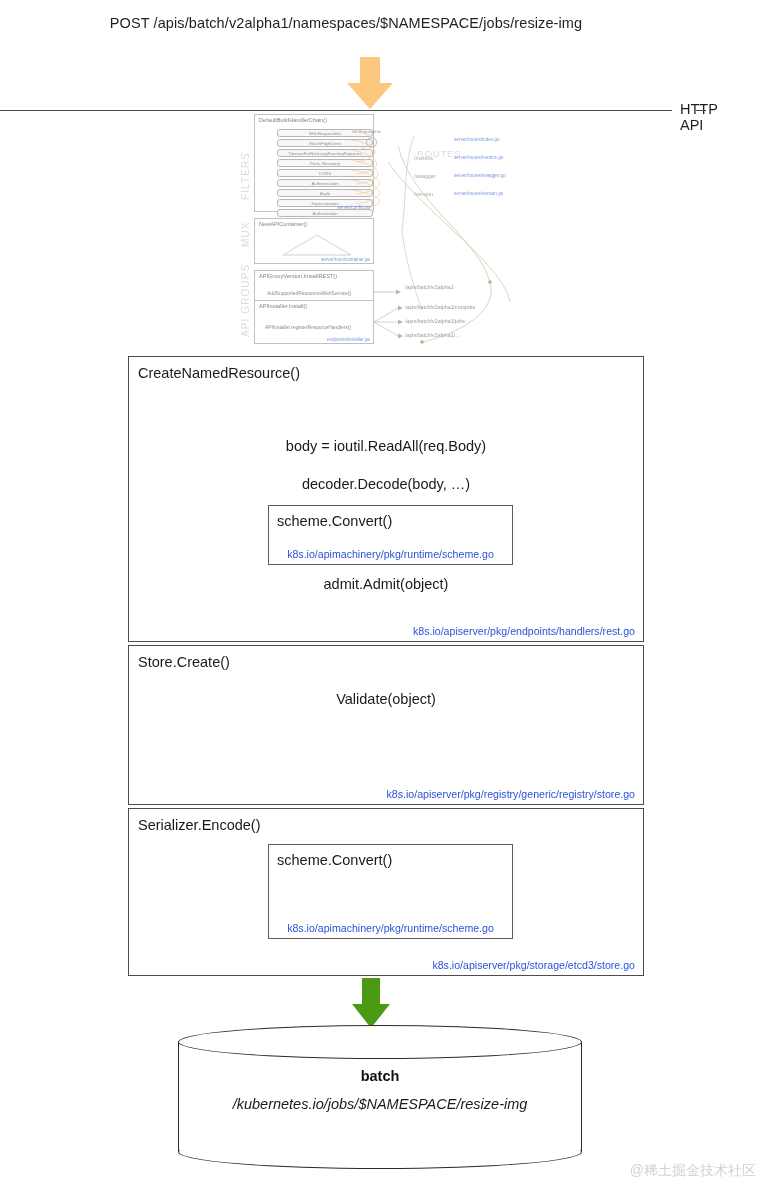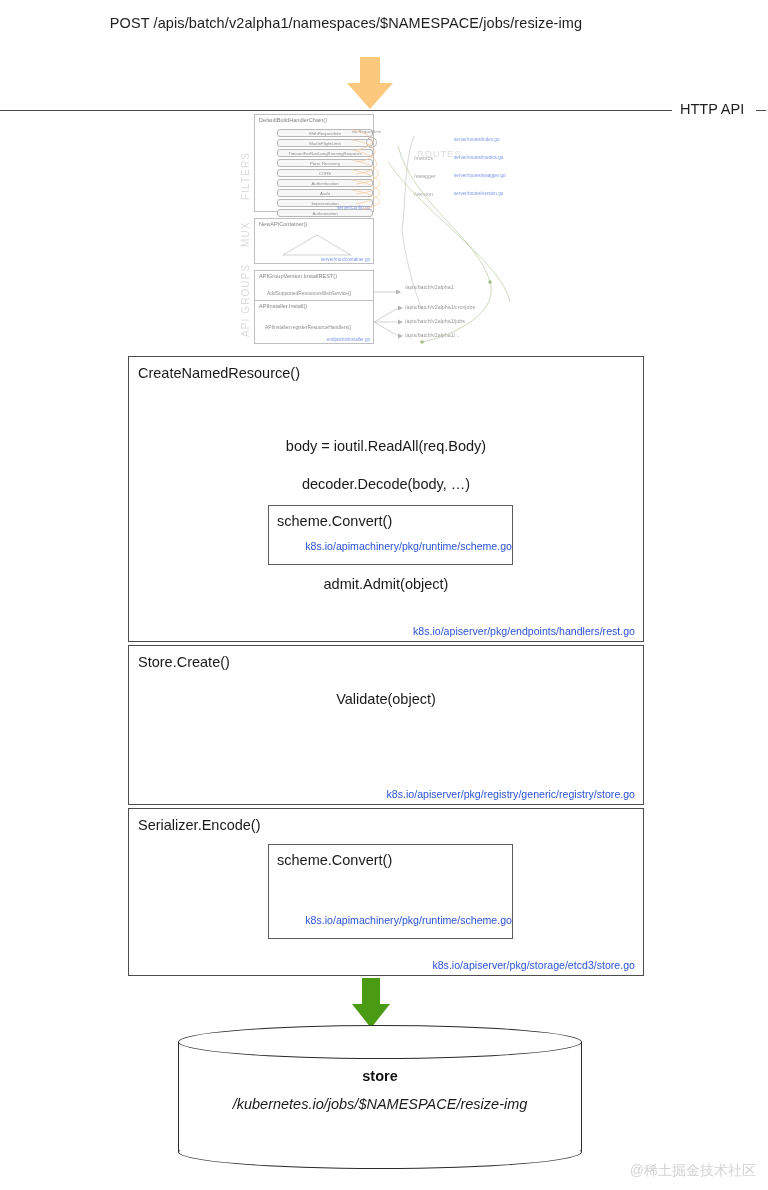--- a/index.html
+++ b/index.html
@@ -72,21 +72,21 @@
     border-left: 19px solid transparent;
     border-right: 19px solid transparent;
     border-top: 24px solid #4a9a14;
   }
 
   
   #http-api-divider {
     position: absolute;
     top: 101px;
     left: 0;
-    width: 768px;
+    width: 708px;
     height: 20px;
   }
   #http-api-divider .rule-left {
     position: absolute;
     left: 0; top: 9px;
     width: 672px;
     height: 1.4px;
     background: #4a4a4a;
   }
   #http-api-divider .rule-right {
@@ -242,22 +242,22 @@
   .sub-title {
     position: absolute;
     left: 8px; top: 7px;
     font-size: 14.5px;
     color: #1a1a1a;
     white-space: nowrap;
   }
   .sub-file {
     position: absolute;
     width: 100%;
-    bottom: 12px;
-    text-align: right;
+    bottom: 4px;
+    text-align: center;
     font-size: 10.6px;
     color: #2b53d6;
   }
 
   #stage-create   { top: 356px; height: 286px; }
   #stage-store    { top: 645px; height: 160px; }
   #stage-encode   { top: 808px; height: 168px; }
 
   
   #etcd-cylinder {
@@ -479,17 +479,17 @@
 
 <div id="green-arrow" class="arrow-down">
   <div class="shaft"></div>
   <div class="head"></div>
 </div>
 
 <div id="etcd-cylinder">
   <div class="cyl-body"></div>
   <div class="cyl-bottom"></div>
   <div class="cyl-top"></div>
-  <div id="etcd-title">store</div>
+  <div id="etcd-title">batch</div>
   <div id="etcd-key">/kubernetes.io/jobs/$NAMESPACE/resize-img</div>
 </div>
 
 <div id="watermark">@稀土掘金技术社区</div>
 
 </body></html>

